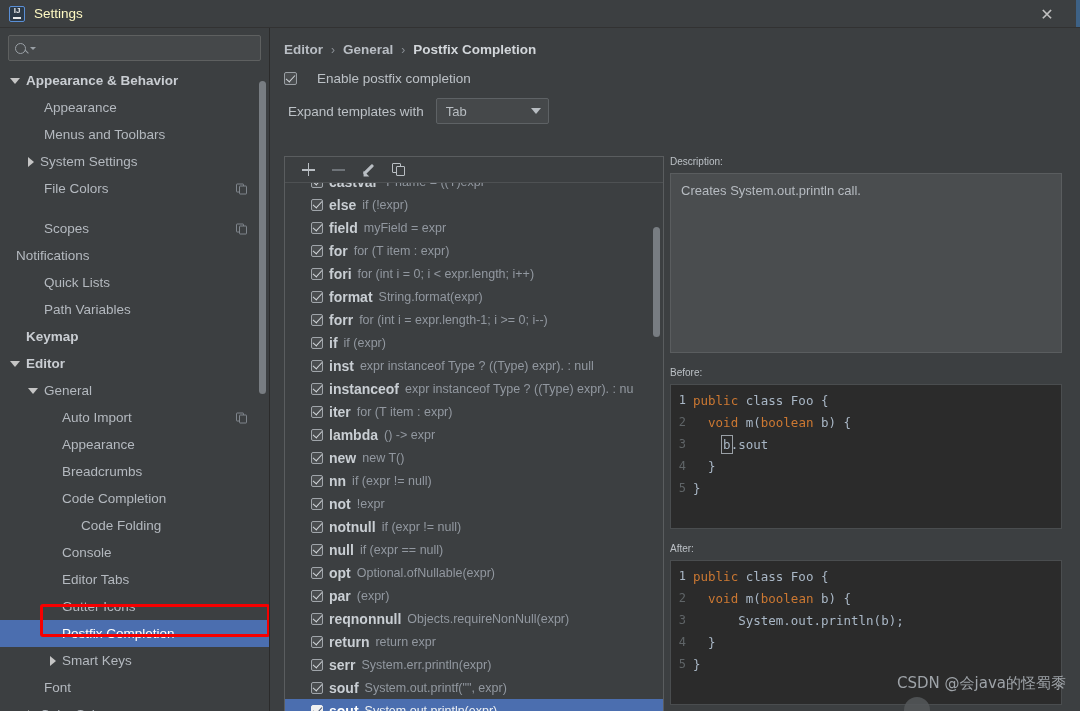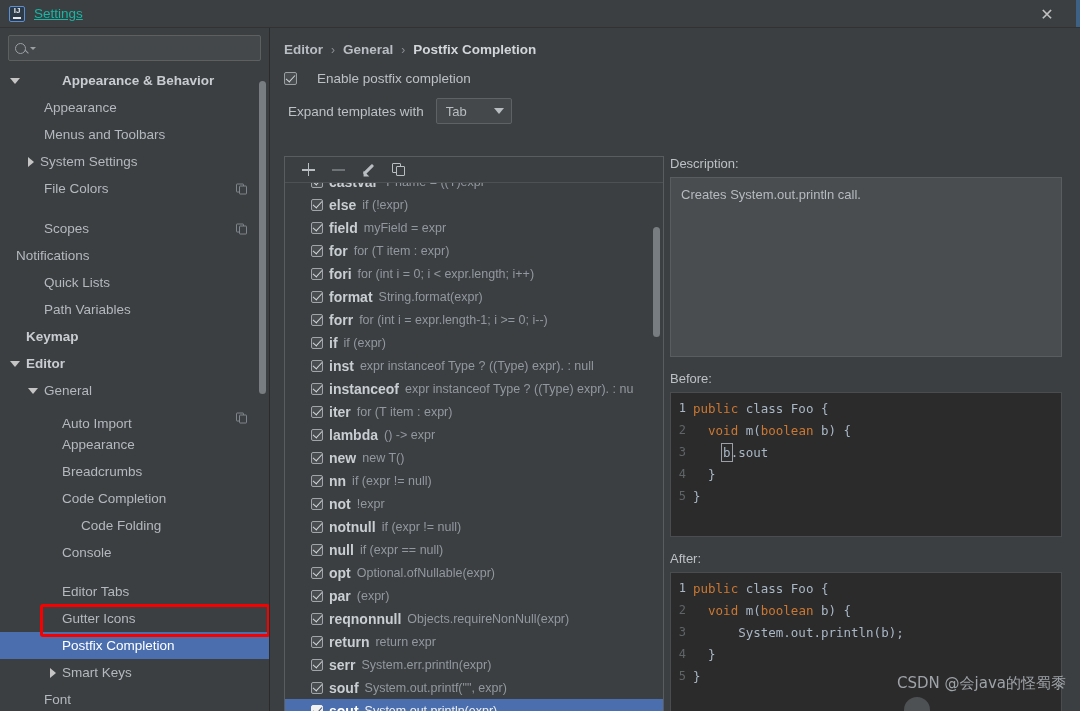--- a/index.html
+++ b/index.html
@@ -33,21 +33,21 @@
     content: "IJ";
     position: absolute; left: 0; right: 0; top: -1px;
     text-align: center;
     font-size: 8px; font-weight: bold; color: #e8e8e8;
     font-family: "Liberation Sans", sans-serif;
   }
   #ij-logo::after {
     content: ""; position: absolute;
     left: 3px; right: 3px; bottom: 2px; height: 2px; background: #e8e8e8;
   }
-  #win-title { font-size: 13.5px; color: #14b8a6; text-decoration: underline; }
+  #win-title { font-size: 13.5px; color: #fef9c3; }
   #close-btn {
     position: absolute; right: 16px; top: 0;
     width: 34px; height: 28px;
     display: flex; align-items: center; justify-content: center;
     color: #c0c0c0; font-size: 16px; cursor: pointer;
   }
   #blue-edge {
     position: absolute; right: 0; top: 0; width: 4px; height: 100%;
     background: #3d6185;
   }
@@ -170,21 +170,21 @@
     transform: rotate(42deg);
   }
   #enable-label { font-size: 13.5px; color: #bcc1c6; }
 
   #expand-row {
     display: flex; align-items: center; gap: 12px;
     padding: 12px 0 0 18px;
   }
   #expand-label { font-size: 13.5px; color: #bcc1c6; }
   #expand-select {
-    width: 76px; height: 26px;
+    width: 113px; height: 26px;
     background: #45484a; border: 1px solid #5e6265; border-radius: 2px;
     display: flex; align-items: center; justify-content: space-between;
     padding: 0 7px 0 9px; cursor: pointer;
   }
   #expand-select .val { font-size: 13px; color: #b8bdc2; }
   .caret-down {
     width: 0; height: 0;
     border-left: 5px solid transparent; border-right: 5px solid transparent;
     border-top: 6px solid #b8bdc2;
   }
@@ -271,21 +271,21 @@
   #list-scrollbar {
     position: absolute; right: 3px; width: 7px;
     background: #787d82; border-radius: 4px;
   }
 
   
   #detail {
     position: absolute; left: 400px; top: 128px;
     width: 392px; height: 583px;
   }
-  .sec-label { font-size: 13px; color: #bcc1c6; margin-bottom: 6px; }
+  .sec-label { font-size: 10px; color: #bcc1c6; margin-bottom: 6px; }
   #desc-box {
     height: 180px;
     background: #4a4d4f;
     border: 1px solid #5a5d5f;
     padding: 9px 10px;
     font-size: 13px; color: #b6bbc1;
   }
   .code-box {
     background: #2b2b2b;
     border: 1px solid #4a4d4f;
@@ -339,21 +339,21 @@
   <div id="sidebar">
     <div id="search-wrap">
       <div id="search-box">
         <span class="magnifier"></span>
         <span class="mini-caret"></span>
         <input id="search-input" type="text" placeholder="" style="">
       </div>
     </div>
     <div id="tree-scroll">
       <div id="tree">
-          <div class="tree-row bold" style="padding-left: 10px; gap: 36px;">
+          <div class="tree-row bold" style="padding-left: 10px;">
             <span class="twisty down"></span>
             <span class="tree-label">Appearance &amp; Behavior</span>
           </div>
           <div class="tree-row" style="padding-left: 28px;">
             <span class="twisty none"></span>
             <span class="tree-label">Appearance</span>
           </div>
           <div class="tree-row" style="padding-left: 28px;">
             <span class="twisty none"></span>
             <span class="tree-label">Menus and Toolbars</span>
@@ -395,21 +395,21 @@
             <span class="tree-label">Keymap</span>
           </div>
           <div class="tree-row bold" style="padding-left: 10px;">
             <span class="twisty down"></span>
             <span class="tree-label">Editor</span>
           </div>
           <div class="tree-row" style="padding-left: 28px;">
             <span class="twisty down"></span>
             <span class="tree-label">General</span>
           </div>
-          <div class="tree-row" style="padding-left: 46px; align-items: flex-end;">
+          <div class="tree-row" style="padding-left: 46px;">
             <span class="twisty none"></span>
             <span class="tree-label">Auto Import</span>
             <span class="copy-ic">
               <span class="a"></span>
               <span class="b"></span>
             </span>
           </div>
           <div class="tree-row" style="padding-left: 46px;">
             <span class="twisty none"></span>
             <span class="tree-label">Appearance</span>
@@ -423,21 +423,21 @@
             <span class="tree-label">Code Completion</span>
           </div>
           <div class="tree-row" style="padding-left: 46px; margin-left: 19px;">
             <span class="twisty none"></span>
             <span class="tree-label">Code Folding</span>
           </div>
           <div class="tree-row" style="padding-left: 46px;">
             <span class="twisty none"></span>
             <span class="tree-label">Console</span>
           </div>
-          <div class="tree-row" style="padding-left: 46px; margin-top: 12px;">
+          <div class="tree-row" style="padding-left: 46px;">
             <span class="twisty none"></span>
             <span class="tree-label">Editor Tabs</span>
           </div>
           <div class="tree-row" style="padding-left: 46px;">
             <span class="twisty none"></span>
             <span class="tree-label">Gutter Icons</span>
           </div>
           <div class="tree-row selected" style="padding-left: 46px;">
             <span class="twisty none"></span>
             <span class="tree-label">Postfix Completion</span>

